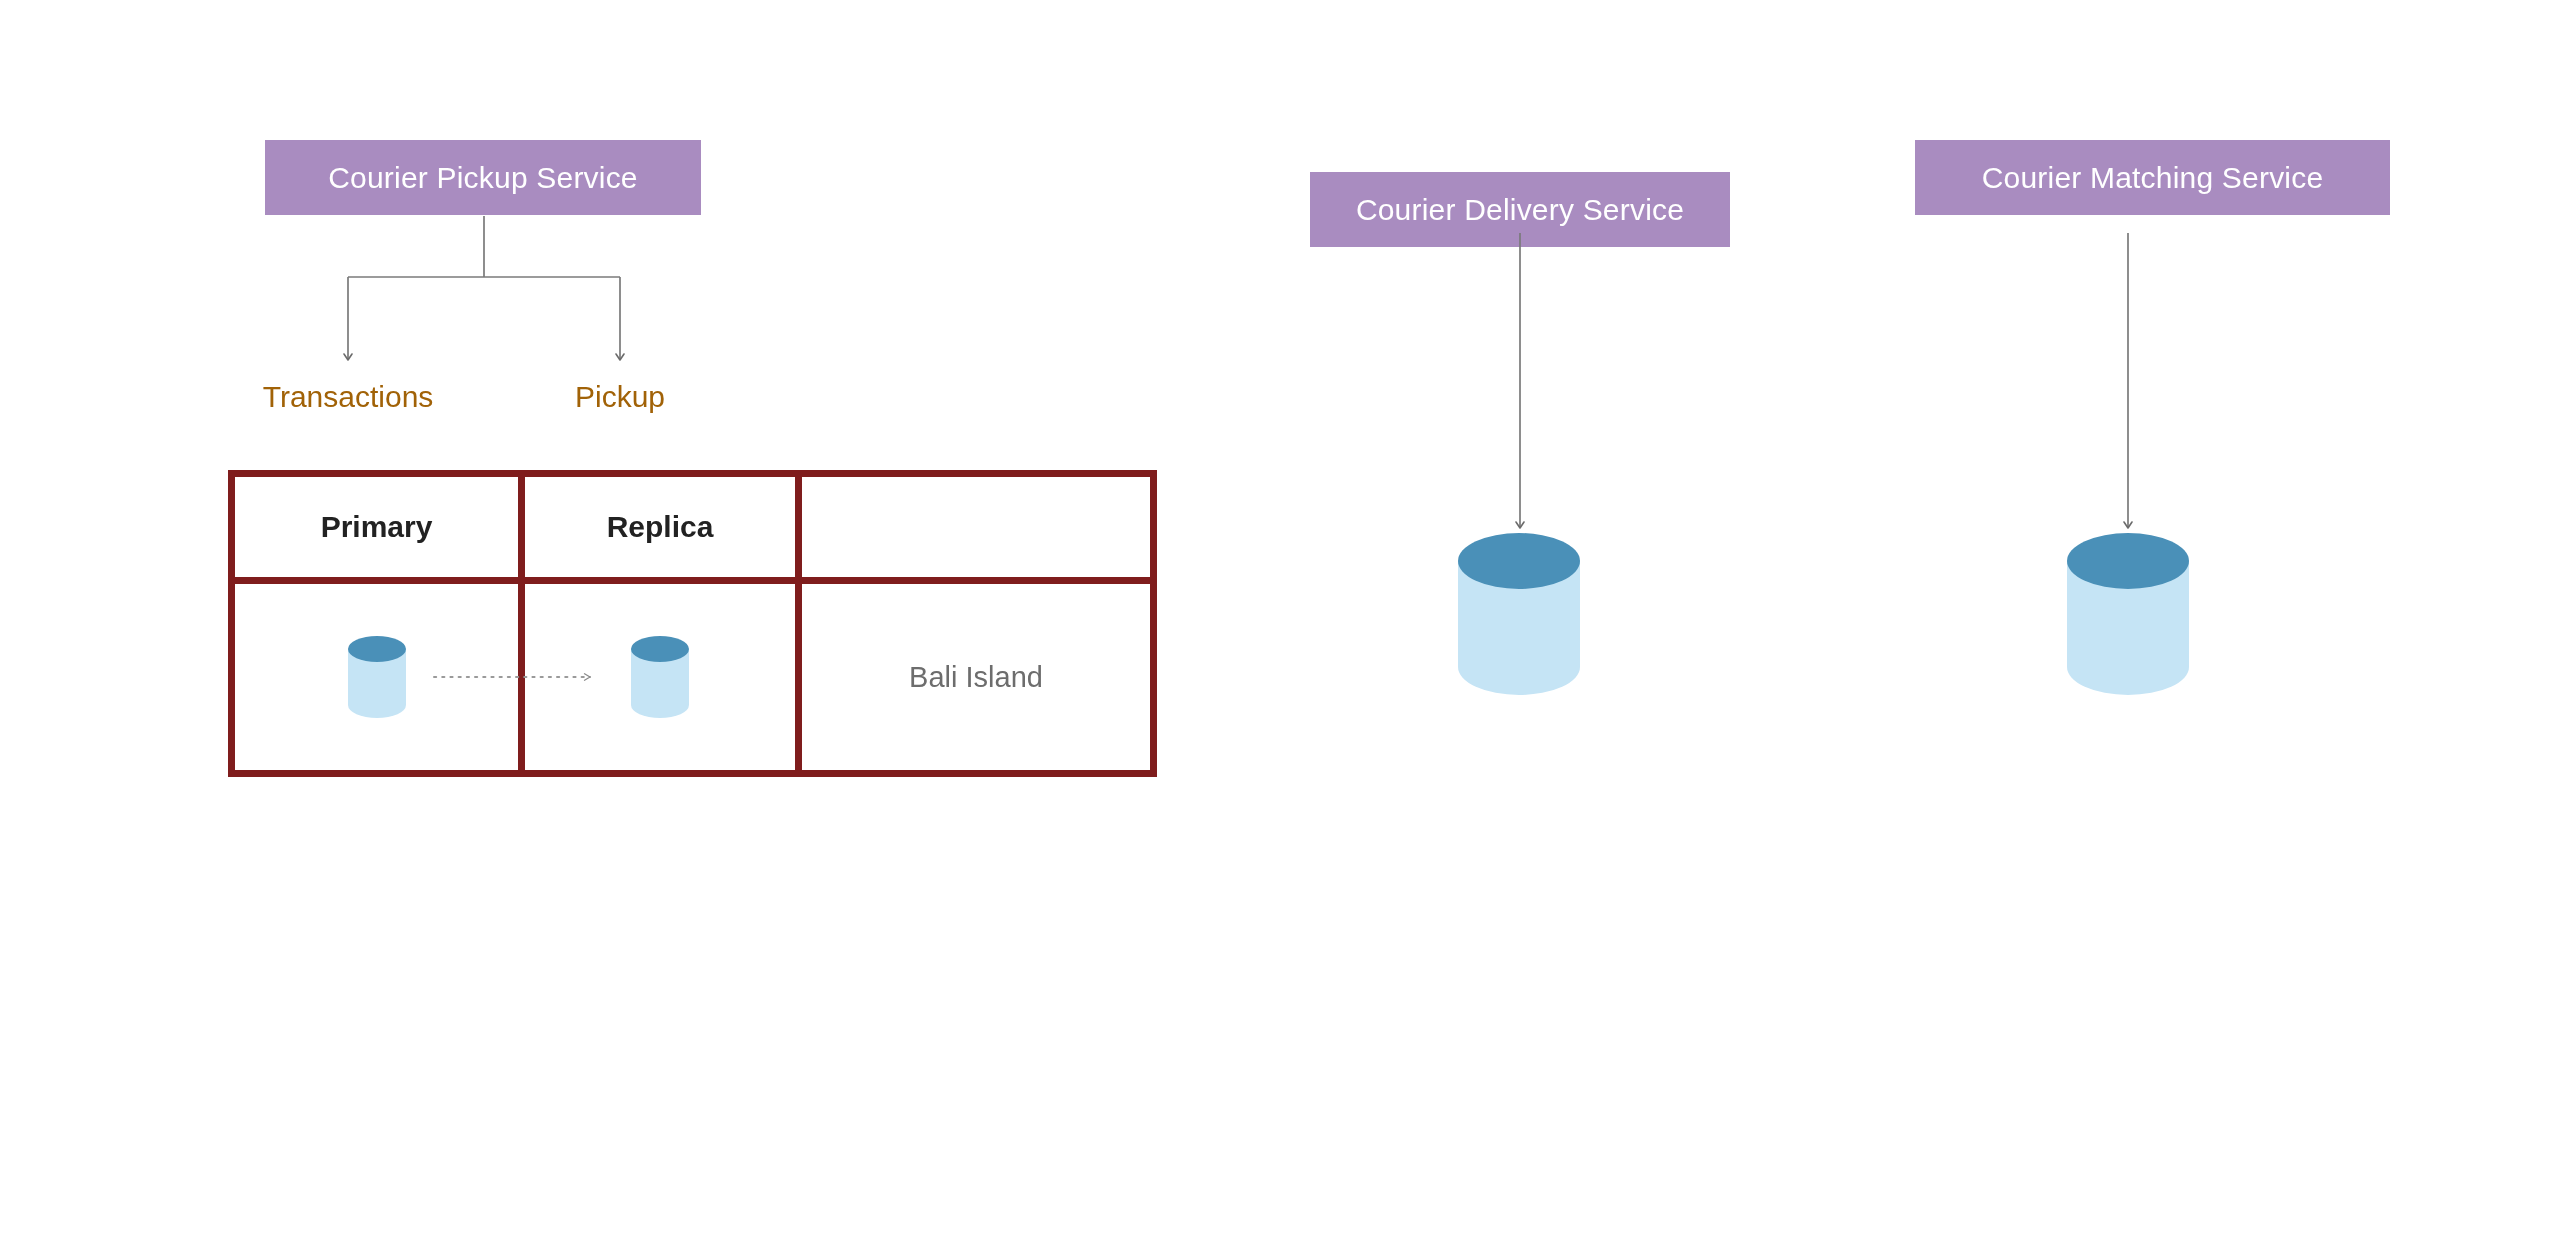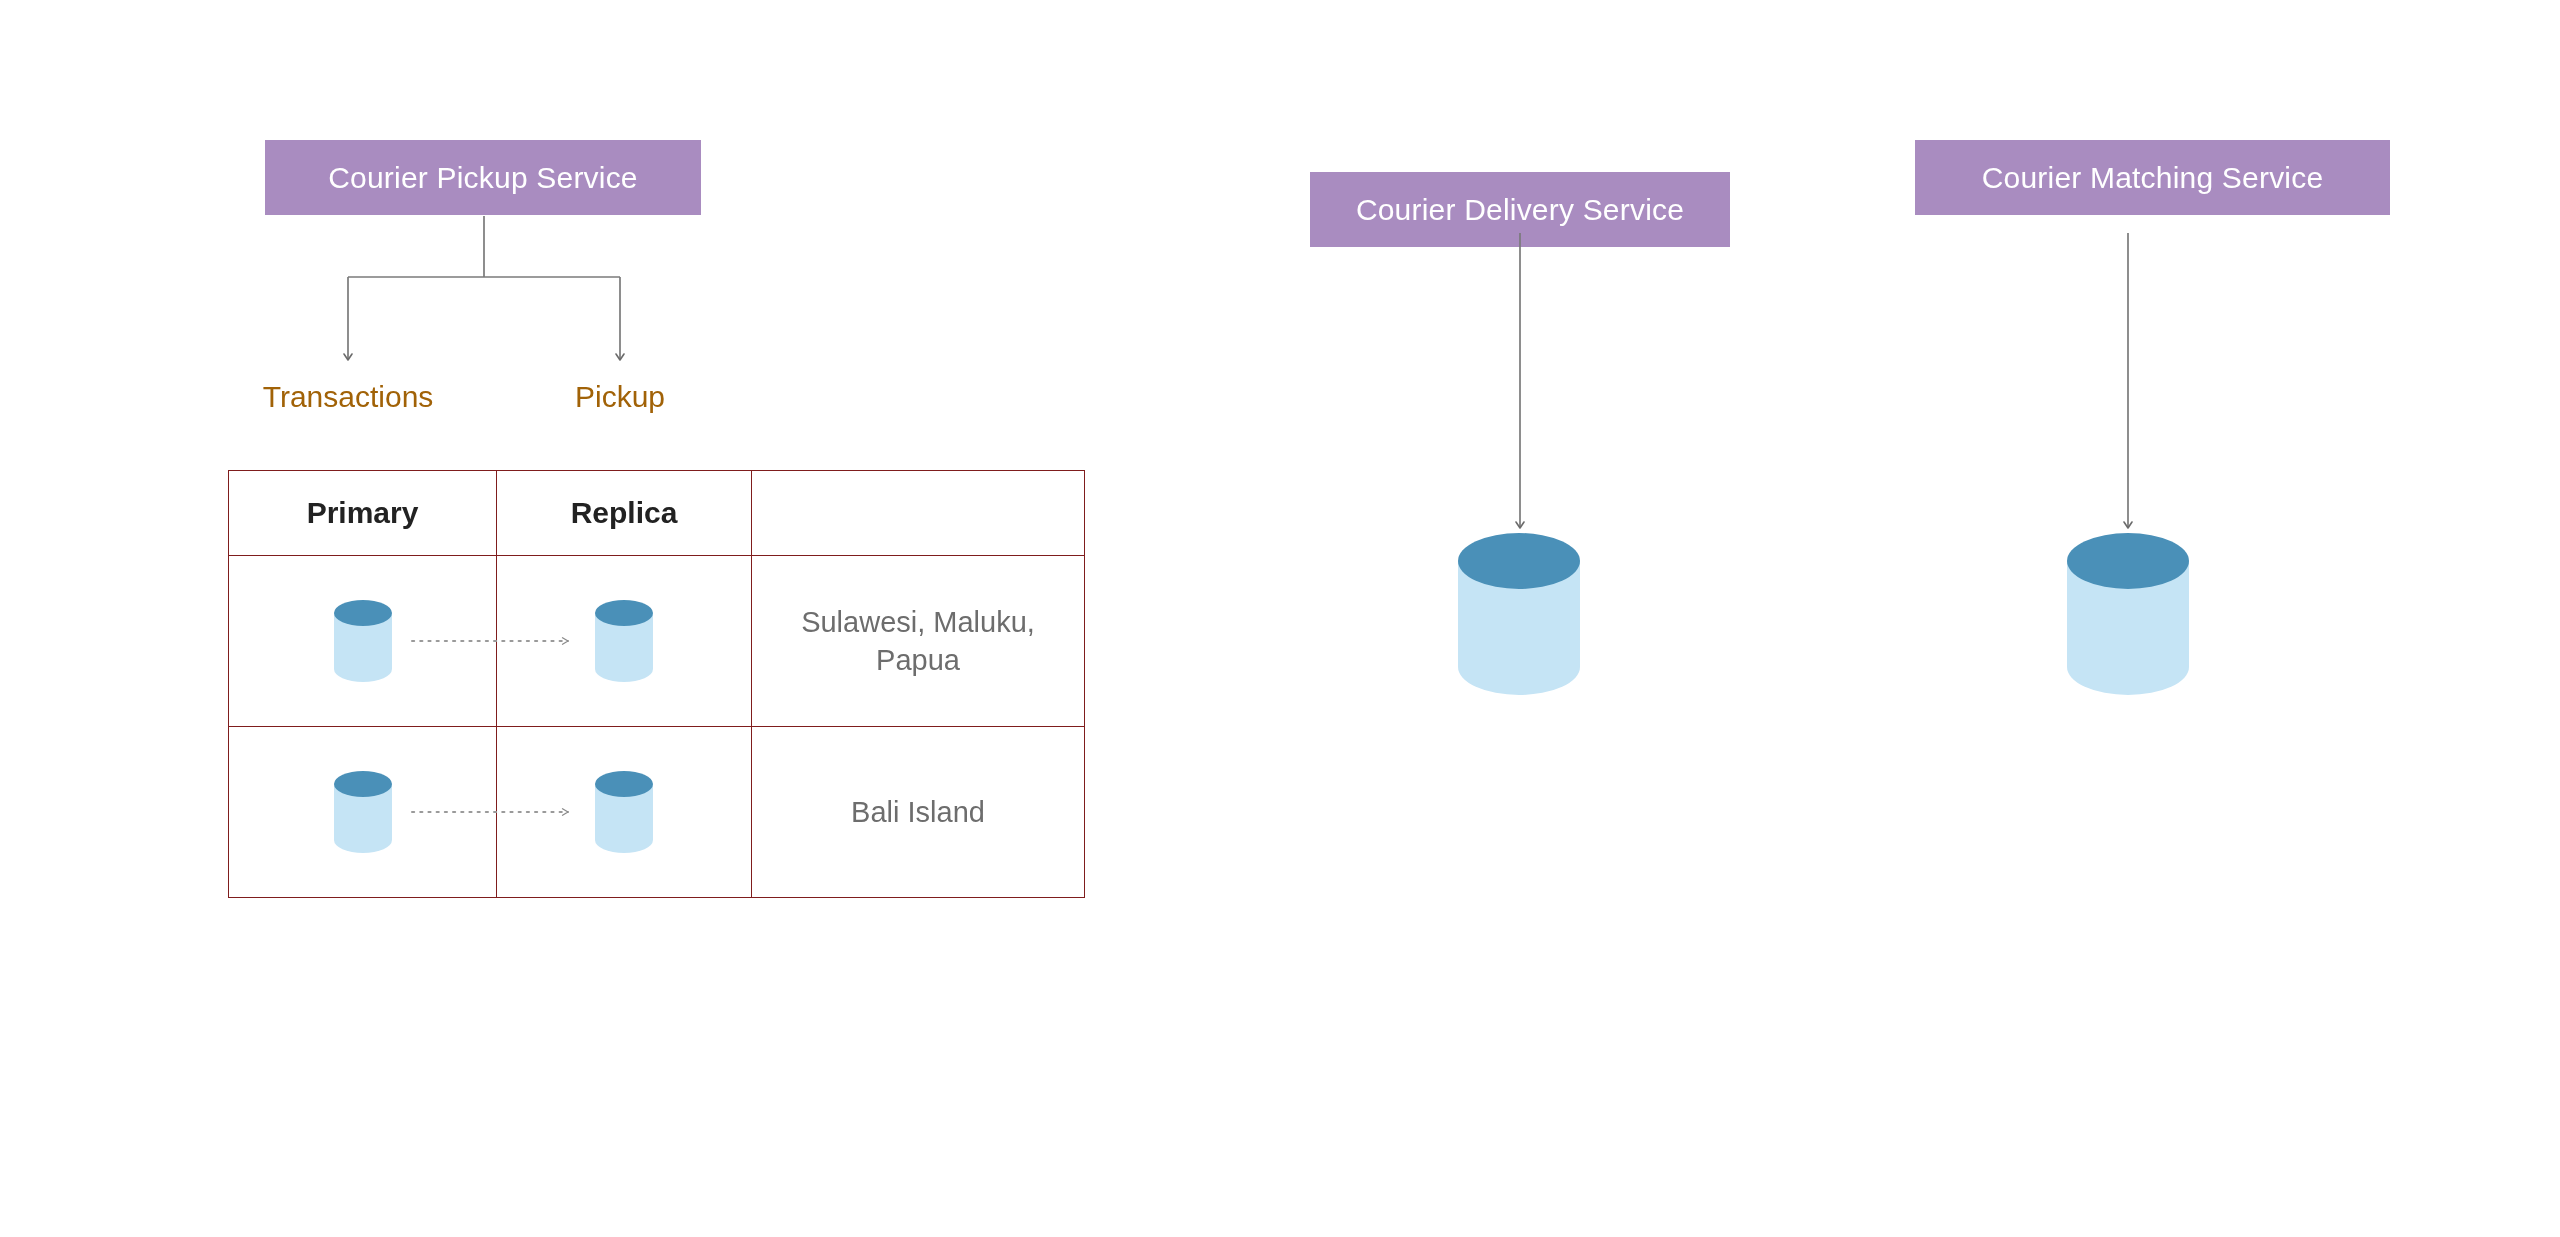--- a/index.html
+++ b/index.html
@@ -36,22 +36,22 @@
     text-align:center;
   }
 
   
   .tbl{
     position:absolute;
     border-collapse:collapse;
     table-layout:fixed;
   }
   .tbl td,.tbl th{
-    border:1px solid #7f1d1d;
-    padding:4px;
+    border:7px solid #7f1d1d;
+    padding:12px;
     vertical-align:middle;
     text-align:center;
   }
   .tbl th{
     height:76px;
     font-size:30px;
     font-weight:700;
     color:#222222;
   }
   .tbl td{height:162px;}
@@ -130,44 +130,20 @@
     <thead>
       <tr>
         <th class="col-primary">Primary</th>
         <th class="col-replica">Replica</th>
         <th class="col-region"></th>
       </tr>
     </thead>
     <tbody>
 
 
-      <tr>
-        <td class="cyl-cell">
-          <div class="cyl-wrap">
-            <svg width="62" height="86" viewBox="0 0 62 86">
-              <path d="M2,15 L2,71 A29,13 0 0 0 60,71 L60,15 Z" fill="#c5e4f5"></path>
-              <ellipse cx="31" cy="15" rx="29" ry="13" fill="#4a90b8"></ellipse>
-            </svg>
-          </div>
-          <svg class="dot-arrow" viewBox="0 0 176 20" xmlns="http://www.w3.org/2000/svg">
-            <path d="M4,10 L160,10" stroke="#9a9a9a" stroke-width="2" stroke-dasharray="2.2 6" stroke-linecap="round" fill="none" marker-end="url(#ah-sm)"></path>
-          </svg>
-        </td>
-        <td class="cyl-cell">
-          <div class="cyl-wrap">
-            <svg width="62" height="86" viewBox="0 0 62 86">
-              <path d="M2,15 L2,71 A29,13 0 0 0 60,71 L60,15 Z" fill="#c5e4f5"></path>
-              <ellipse cx="31" cy="15" rx="29" ry="13" fill="#4a90b8"></ellipse>
-            </svg>
-          </div>
-        </td>
-        <td>
-          <div class="region-text">Sulawesi, Maluku, Papua</div>
-        </td>
-      </tr>
 
 
       <tr>
         <td class="cyl-cell">
           <div class="cyl-wrap">
             <svg width="62" height="86" viewBox="0 0 62 86">
               <path d="M2,15 L2,71 A29,13 0 0 0 60,71 L60,15 Z" fill="#c5e4f5"></path>
               <ellipse cx="31" cy="15" rx="29" ry="13" fill="#4a90b8"></ellipse>
             </svg>
           </div>

